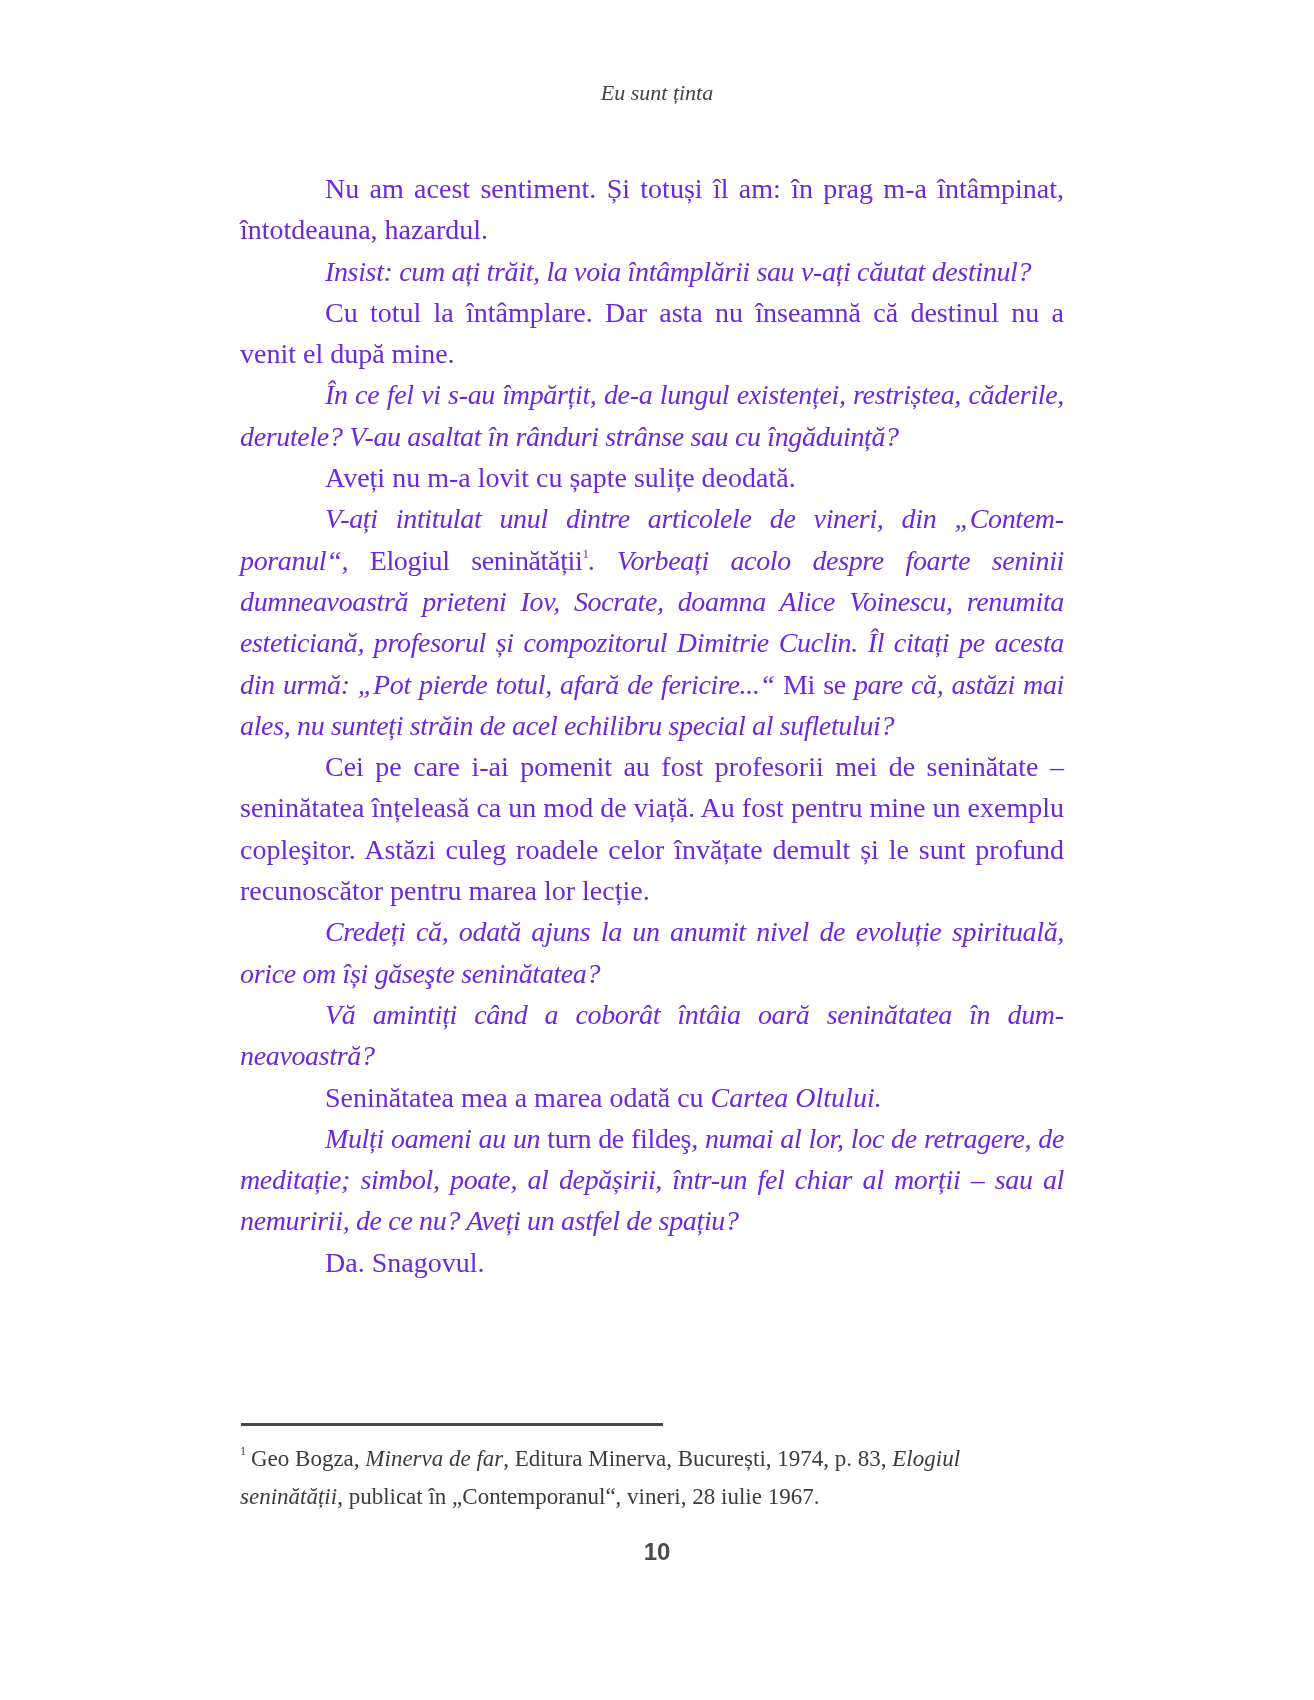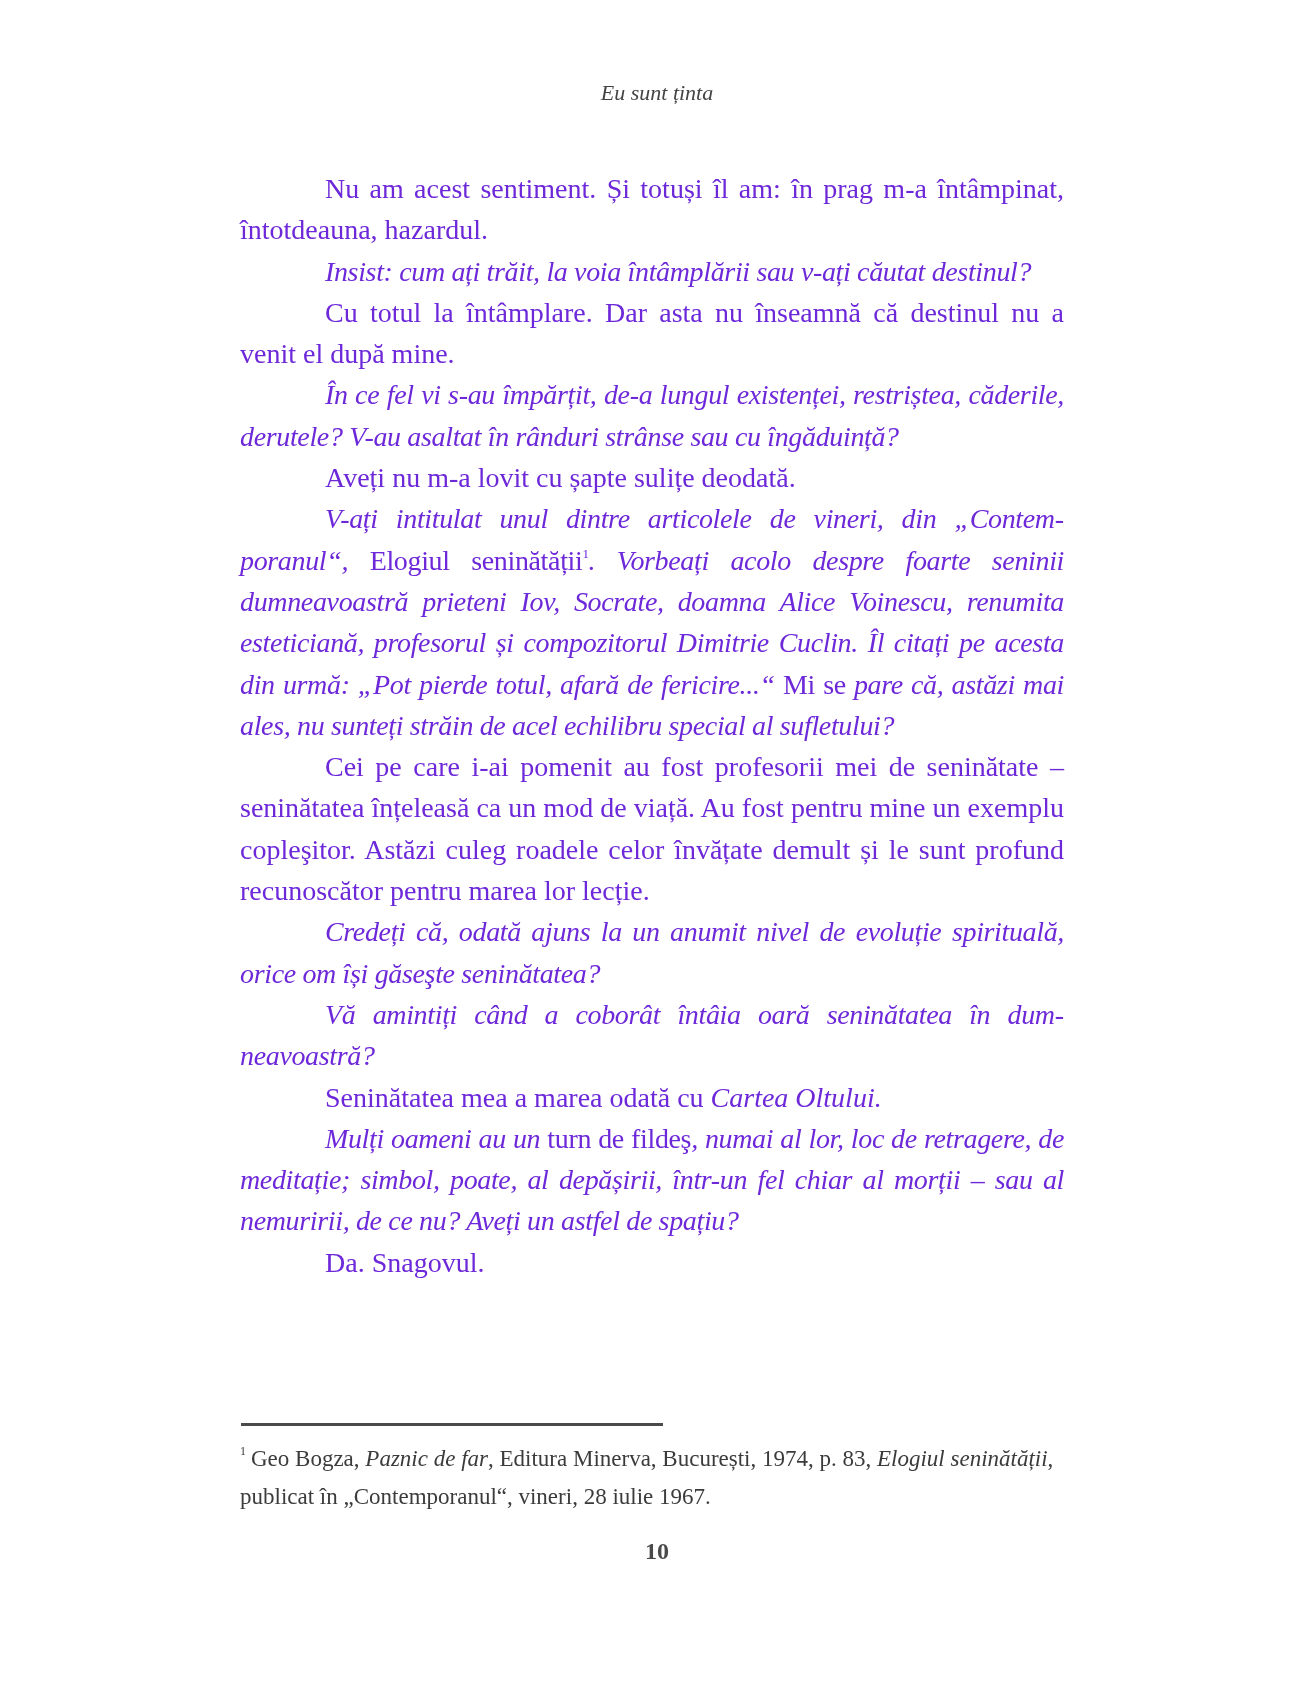--- a/index.html
+++ b/index.html
@@ -24,21 +24,21 @@
     .footnotes {
       position: absolute; top: 1440px; left: 240px; width: 824px;
       font-family: "Liberation Serif", "DejaVu Serif", serif;
       font-size: 23px; line-height: 38px; color: #3b3b3b;
     }
     .footnotes p { margin: 0; text-align: left; }
     .footnotes .i { font-style: italic; }
     .footnotes sup { font-size: 12px; vertical-align: 11px; line-height: 0; margin-right: 5px; }
     .page-number {
       position: absolute; top: 1538px; left: 0; width: 1314px; text-align: center;
-      font-family: Liberation Serif, serif; font-size: 24px; font-weight: bold; color: #4a4a4a;
+      font-family: Liberation Sans, sans-serif; font-size: 24px; font-weight: bold; color: #4a4a4a;
     }
   </style>
 </head>
 <body>
 
 <div class="page">
   <div class="running-head">Eu sunt ținta</div>
 
   <div class="body-text" id="body-text">
       <p class="a"><span class="r">Nu am acest sentiment. Și totuși îl am: în prag m-a în­tâmpinat, întotdeauna, hazardul.</span></p>
@@ -51,17 +51,17 @@
       <p class="q"><span class="i">Credeți că, odată ajuns la un anumit nivel de evoluție spi­rituală, orice om își găseşte seninătatea?</span></p>
       <p class="q"><span class="i">Vă amintiți când a coborât întâia oară seninătatea în dum­neavoastră?</span></p>
       <p class="a"><span class="r">Seninătatea mea a marea odată cu </span><span class="i">Cartea Oltului.</span></p>
       <p class="q"><span class="i">Mulți oameni au un </span><span class="r">turn de fildeş</span><span class="i">, numai al lor, loc de re­tragere, de meditație; simbol, poate, al depășirii, într-un fel chiar al morții – sau al nemuririi, de ce nu? Aveți un astfel de spațiu?</span></p>
       <p class="a"><span class="r">Da. Snagovul.</span></p>
     </div>
 
   <div class="fn-rule"></div>
 
   <div class="footnotes" id="footnotes">
-      <p><sup>1</sup><span class="r">Geo Bogza, </span><span class="i">Paznic de far</span><span class="r">, Editura Minerva, București, 1974, p. 83, </span><span class="i">Elogiul seninătății</span><span class="r">, publicat în „Contemporanul“, vineri, 28 iulie 1967.</span></p>
+      <p><sup>1</sup><span class="r">Geo Bogza, </span><span class="i">Minerva de far</span><span class="r">, Editura Minerva, București, 1974, p. 83, </span><span class="i">Elogiul seninătății</span><span class="r">, publicat în „Contemporanul“, vineri, 28 iulie 1967.</span></p>
     </div>
 
   <div class="page-number">10</div>
 </div>
 
 </body></html>

